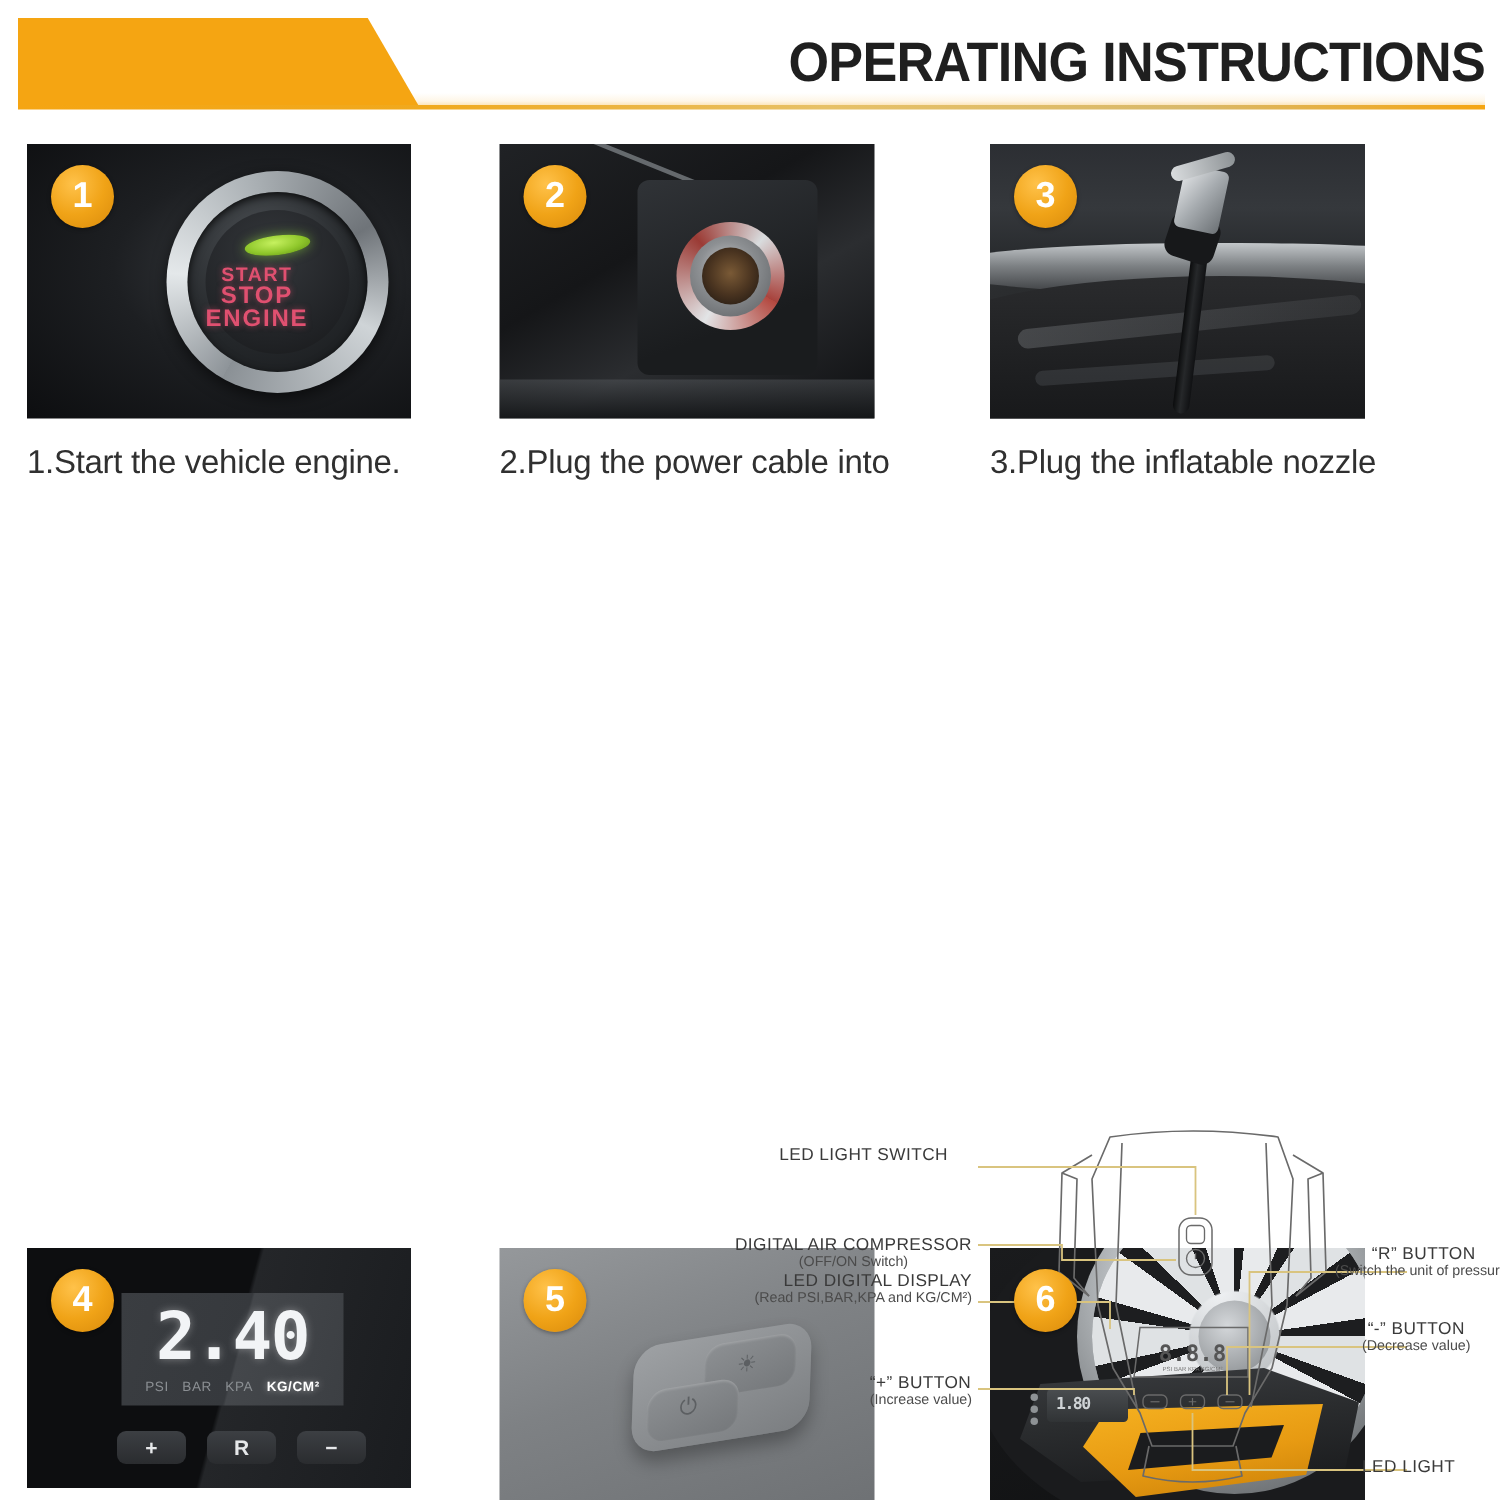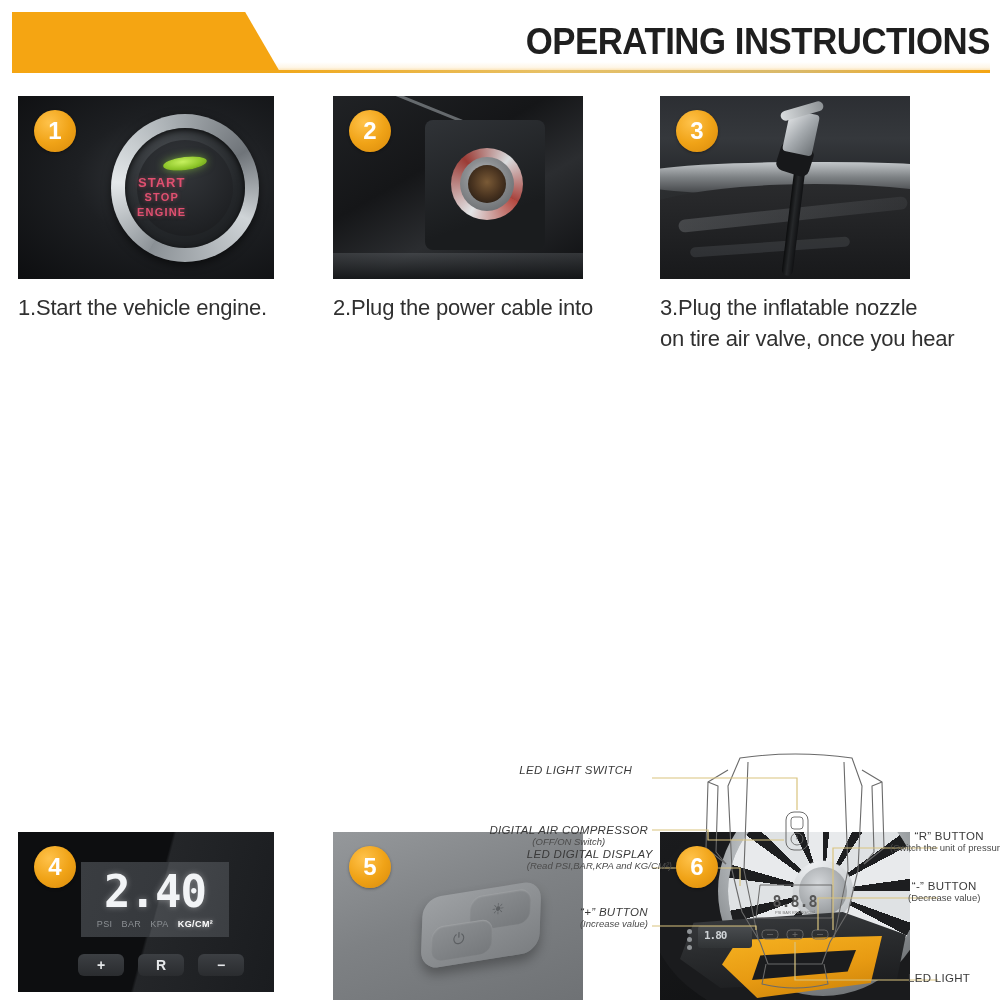--- a/index.html
+++ b/index.html
@@ -74,21 +74,21 @@
     position:absolute;left:50%;top:17px;transform:translateX(-50%) rotate(-7deg);
     width:44px;height:13px;border-radius:50%;
     background:radial-gradient(ellipse at 45% 35%,#c6f15f 0%,#8fc72b 55%,#5f8f14 100%);
     box-shadow:0 0 8px rgba(140,210,60,.6);
   }
   .ss-txt{
     color:#e05070;font-size:13px;font-weight:bold;line-height:15px;
     letter-spacing:1px;text-align:center;text-shadow:0 0 4px rgba(224,80,112,.55);
     margin-top:18px;
   }
-  .ss-txt small{display:block;font-size:11px;letter-spacing:1.2px;}
+  .ss-txt small{display:block;font-size:16px;letter-spacing:1.2px;}
 
   
   .p2{height:183px;background:linear-gradient(150deg,#202225 0%,#151618 38%,#2b2d30 62%,#0e0f11 100%);}
   .cl-panel{position:absolute;left:92px;top:24px;width:120px;height:130px;border-radius:8px;
     background:linear-gradient(160deg,#303337 0%,#1a1c1e 70%);}
   .cl-outer{position:absolute;left:118px;top:52px;width:72px;height:72px;border-radius:50%;
     background:conic-gradient(from 120deg,#b4483f,#e2e4e6 25%,#9b3b35 55%,#d9dcde 78%,#a8423c 100%);}
   .cl-inner{position:absolute;left:9px;top:9px;right:9px;bottom:9px;border-radius:50%;
     background:radial-gradient(circle at 45% 40%,#c9cbcd 0%,#8d9093 40%,#5a5d60 100%);}
   .cl-hole{position:absolute;left:8px;top:8px;right:8px;bottom:8px;border-radius:50%;
@@ -209,21 +209,21 @@
   }
   .caption.tight{line-height:31px;}
 
   
   .diagram{position:absolute;left:590px;top:752px;width:410px;height:248px;}
   .diagram svg{display:block;}
   .dlabel{position:absolute;font-size:11px;color:#3a3a3a;letter-spacing:.2px;white-space:nowrap;}
   .dlabel b{font-weight:normal;font-size:11.5px;letter-spacing:.3px;}
   .dlabel .sub{display:block;font-size:9.5px;color:#4b4b4b;letter-spacing:0;}
   .dl-right{text-align:left;}
-  .dl-left{text-align:left;font-style:italic;}
+  .dl-left{text-align:left;}
 </style>
 </head>
 <body>
 
 <div class="header">
   <div class="header-trapezoid"></div>
   <div class="header-rule-shadow"></div>
   <div class="header-rule"></div>
   <div class="header-title">OPERATING INSTRUCTIONS</div>
 </div>
@@ -278,21 +278,21 @@
         <div class="tr-tire"></div>
         <div class="tr-emboss"></div>
         <div class="tr-emboss2"></div>
         <div class="tr-hose"></div>
         <div class="tr-boot"></div>
         <div class="tr-chuck"></div>
         <div class="tr-lever"></div>
       </div>
       <div class="caption tight">
         <span>3.Plug the inflatable nozzle</span><br>
-        <span>on tire air valve, once you hear</span><br>
+        <br>
         <br>
       </div>
     </div>
   </div>
 
   <div class="row" style="height:420px;">
 
     <div class="cell c1" style="top:376px;">
       <div class="photo p4" style="width:256px;">
         <div class="badge">4</div>
@@ -403,26 +403,26 @@
 
   <div class="dlabel dl-left" style="left:42px;top:12px;transform:translateX(-100%);">
     <b>LED LIGHT SWITCH</b>
   </div>
 
   <div class="dlabel dl-left" style="left:58px;top:72px;transform:translateX(-100%);text-align:center;">
     <b>DIGITAL AIR COMPRESSOR</b>
     <span class="sub">(OFF/ON Switch)</span>
   </div>
 
-  <div class="dlabel dl-left" style="left:58px;top:96px;transform:translateX(-100%);text-align:left;margin-left:24px;">
+  <div class="dlabel dl-left" style="left:58px;top:96px;transform:translateX(-100%);text-align:right;">
     <b>LED DIGITAL DISPLAY</b>
     <span class="sub">(Read PSI,BAR,KPA and KG/CM²)</span>
   </div>
 
-  <div class="dlabel dl-left" style="left:58px;top:154px;transform:translateX(-100%);text-align:center;">
+  <div class="dlabel dl-left" style="left:58px;top:164px;transform:translateX(-100%);">
     <b>“+” BUTTON</b>
     <span class="sub">(Increase value)</span>
   </div>
 
   <div class="dlabel dl-right" style="left:300px;top:78px;text-align:center;">
     <b>“R” BUTTON</b>
     <span class="sub">(Switch the unit of pressure)</span>
   </div>
 
   <div class="dlabel dl-right" style="left:318px;top:128px;text-align:center;">

